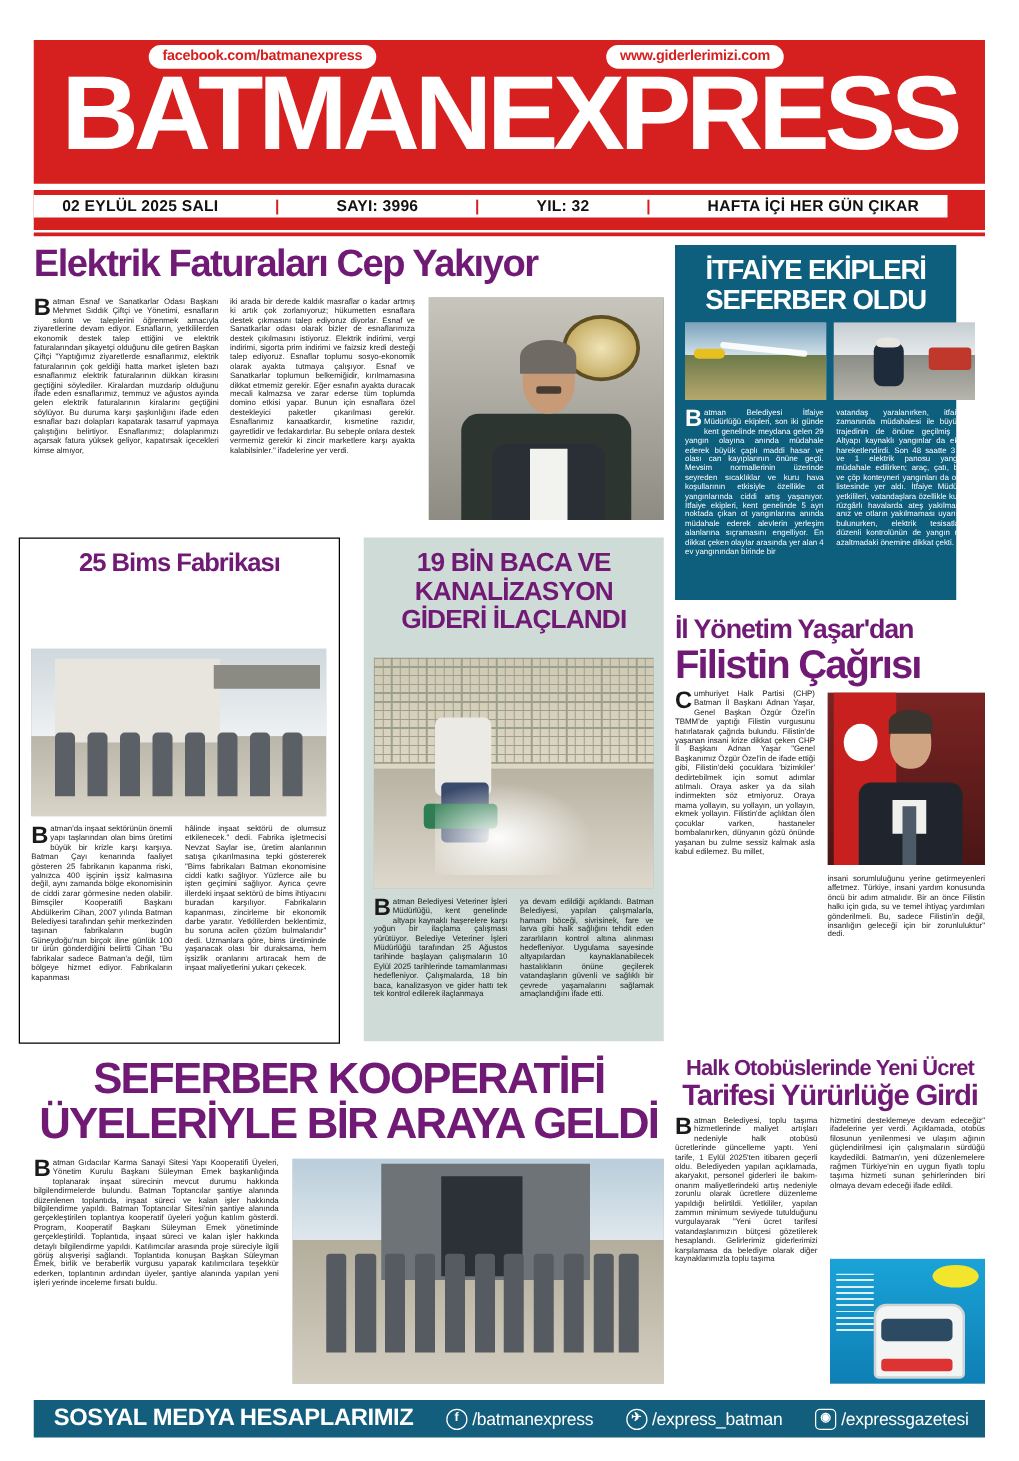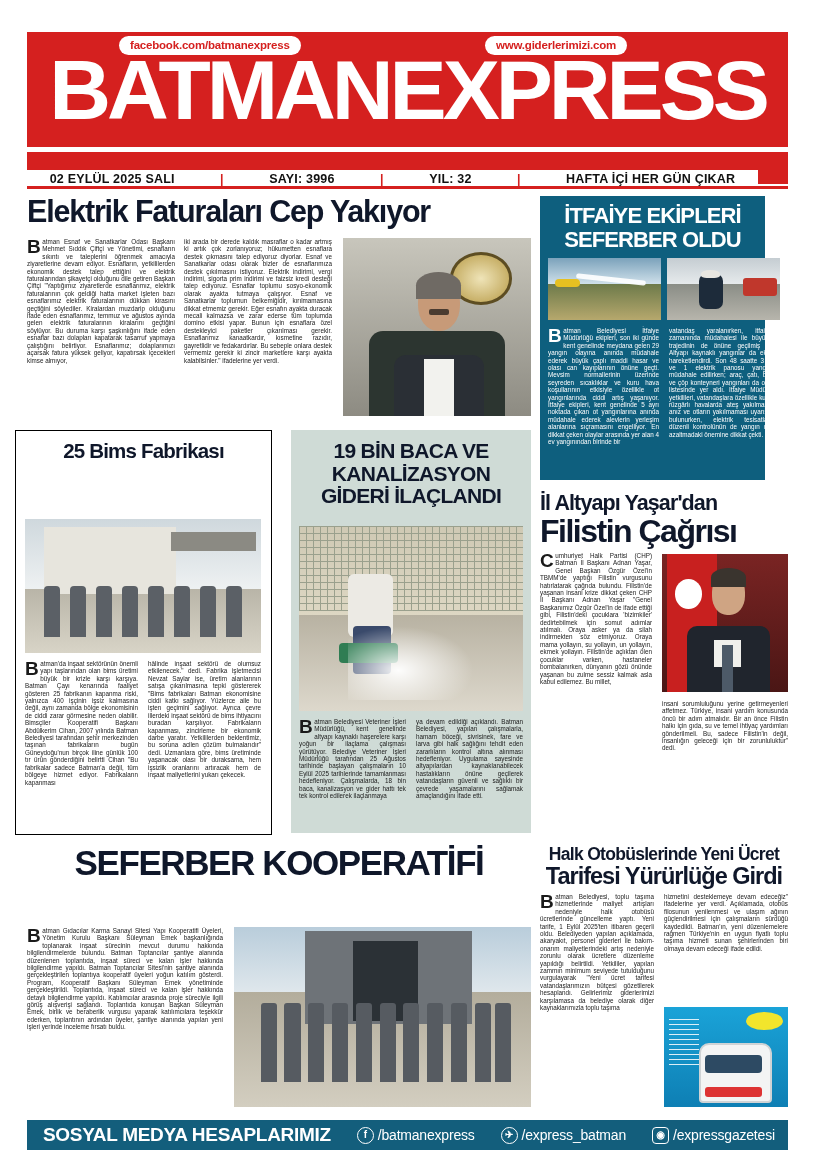--- a/index.html
+++ b/index.html
@@ -34,33 +34,33 @@
     font-family:"Liberation Sans", sans-serif;
     transform:scaleX(1.02);
   }
 
   
   .datebar{
     position:absolute;left:27px;top:152px;width:761px;height:32px;
     background:#d5201f;
   }
   .datebar-inner{
-    position:absolute;left:0;top:18px;width:731px;height:18px;
+    position:absolute;left:0;top:4px;width:731px;height:18px;
     background:#ffffff;
     display:flex;align-items:center;justify-content:space-around;
     color:#111;font-weight:bold;font-size:12.5px;letter-spacing:0.2px;
   }
   .datebar-inner .sep{color:#d5201f;font-weight:bold;}
   .datebar-rule{
     position:absolute;left:27px;top:186px;width:761px;height:3px;background:#d5201f;
   }
 
   
   .hl{
-    font-weight:bold;color:#0f172a;
+    font-weight:bold;color:#701a75;
     letter-spacing:-1.2px;line-height:0.95;
   }
   .body-text{
     font-size:6.3px;line-height:7.4px;color:#1a1a1a;
     text-align:justify;
     font-family:"Liberation Sans", sans-serif;
     -webkit-hyphens:auto;hyphens:auto;
   }
   .dropcap::first-letter{
     float:left;font-size:19px;line-height:15px;font-weight:bold;
@@ -319,39 +319,40 @@
         <div class="mach"></div>
         <div class="smoke"></div>
     </div>
     <div class="cols">
       <div class="c c1 body-text dropcap">Batman Belediyesi Veteriner İşleri Müdürlüğü, kent genelinde altyapı kaynaklı haşerelere karşı yoğun bir ilaçlama çalışması yürütüyor. Belediye Veteriner İşleri Müdürlüğü tarafından 25 Ağustos tarihinde başlayan çalışmaların 10 Eylül 2025 tarihlerinde tamamlanması hedefleniyor. Çalışmalarda, 18 bin baca, kanalizasyon ve gider hattı tek tek kontrol edilerek ilaçlanmaya</div>
       <div class="c c2 body-text">ya devam edildiği açıklandı. Batman Belediyesi, yapılan çalışmalarla, hamam böceği, sivrisinek, fare ve larva gibi halk sağlığını tehdit eden zararlıların kontrol altına alınması hedefleniyor. Uygulama sayesinde altyapılardan kaynaklanabilecek hastalıkların önüne geçilerek vatandaşların güvenli ve sağlıklı bir çevrede yaşamalarını sağlamak amaçlandığını ifade etti.</div>
     </div>
   </div>
 
   <div class="s5">
-    <div class="hl hl1">İl Altyapı Yaşar'dan</div>
+    <div class="hl hl1">İl Yönetim Yaşar'dan</div>
     <div class="hl hl2">Filistin Çağrısı</div>
     <div class="c1 body-text dropcap">Cumhuriyet Halk Partisi (CHP) Batman İl Başkanı Adnan Yaşar, Genel Başkan Özgür Özel'in TBMM'de yaptığı Filistin vurgusunu hatırlatarak çağrıda bulundu. Filistin'de yaşanan insani krize dikkat çeken CHP İl Başkanı Adnan Yaşar "Genel Başkanımız Özgür Özel'in de ifade ettiği gibi, Filistin'deki çocuklara 'bizimkiler' dedirtebilmek için somut adımlar atılmalı. Oraya asker ya da silah indirmekten söz etmiyoruz. Oraya mama yollayın, su yollayın, un yollayın, ekmek yollayın. Filistin'de açlıktan ölen çocuklar varken, hastaneler bombalanırken, dünyanın gözü önünde yaşanan bu zulme sessiz kalmak asla kabul edilemez. Bu millet,</div>
     <div class="ph photo cpol">
       <div class="bg"></div>
         <div class="flag"></div>
         <div class="star"></div>
       <div class="suit"></div>
         <div class="coll"></div>
         <div class="tie"></div>
       <div class="head"></div>
         <div class="hair"></div>
     </div>
     <div class="c2 body-text">insani sorumluluğunu yerine getirmeyenleri affetmez. Türkiye, insani yardım konusunda öncü bir adım atmalıdır. Bir an önce Filistin halkı için gıda, su ve temel ihtiyaç yardımları gönderilmeli. Bu, sadece Filistin'in değil, insanlığın geleceği için bir zorunluluktur" dedi.</div>
   </div>
 
   <div class="s6">
     <div class="hl">
       <div>SEFERBER KOOPERATİFİ</div>
+      <div>ÜYELERİYLE BİR ARAYA GELDİ</div>
     </div>
     <div class="c1 body-text dropcap">Batman Gıdacılar Karma Sanayi Sitesi Yapı Kooperatifi Üyeleri, Yönetim Kurulu Başkanı Süleyman Emek başkanlığında toplanarak inşaat sürecinin mevcut durumu hakkında bilgilendirmelerde bulundu. Batman Toptancılar şantiye alanında düzenlenen toplantıda, inşaat süreci ve kalan işler hakkında bilgilendirme yapıldı. Batman Toptancılar Sitesi'nin şantiye alanında gerçekleştirilen toplantıya kooperatif üyeleri yoğun katılım gösterdi. Program, Kooperatif Başkanı Süleyman Emek yönetiminde gerçekleştirildi. Toplantıda, inşaat süreci ve kalan işler hakkında detaylı bilgilendirme yapıldı. Katılımcılar arasında proje süreciyle ilgili görüş alışverişi sağlandı. Toplantıda konuşan Başkan Süleyman Emek, birlik ve beraberlik vurgusu yaparak katılımcılara teşekkür ederken, toplantının ardından üyeler, şantiye alanında yapılan yeni işleri yerinde inceleme fırsatı buldu.</div>
     <div class="ph photo crowd">
       <div class="sky"></div>
         <div class="ground"></div>
       <div class="shed"></div>
         <div class="door"></div>
       <div class="p" style="left:9%"></div>
         <div class="p" style="left:17%"></div>
       <div class="p" style="left:25%"></div>

